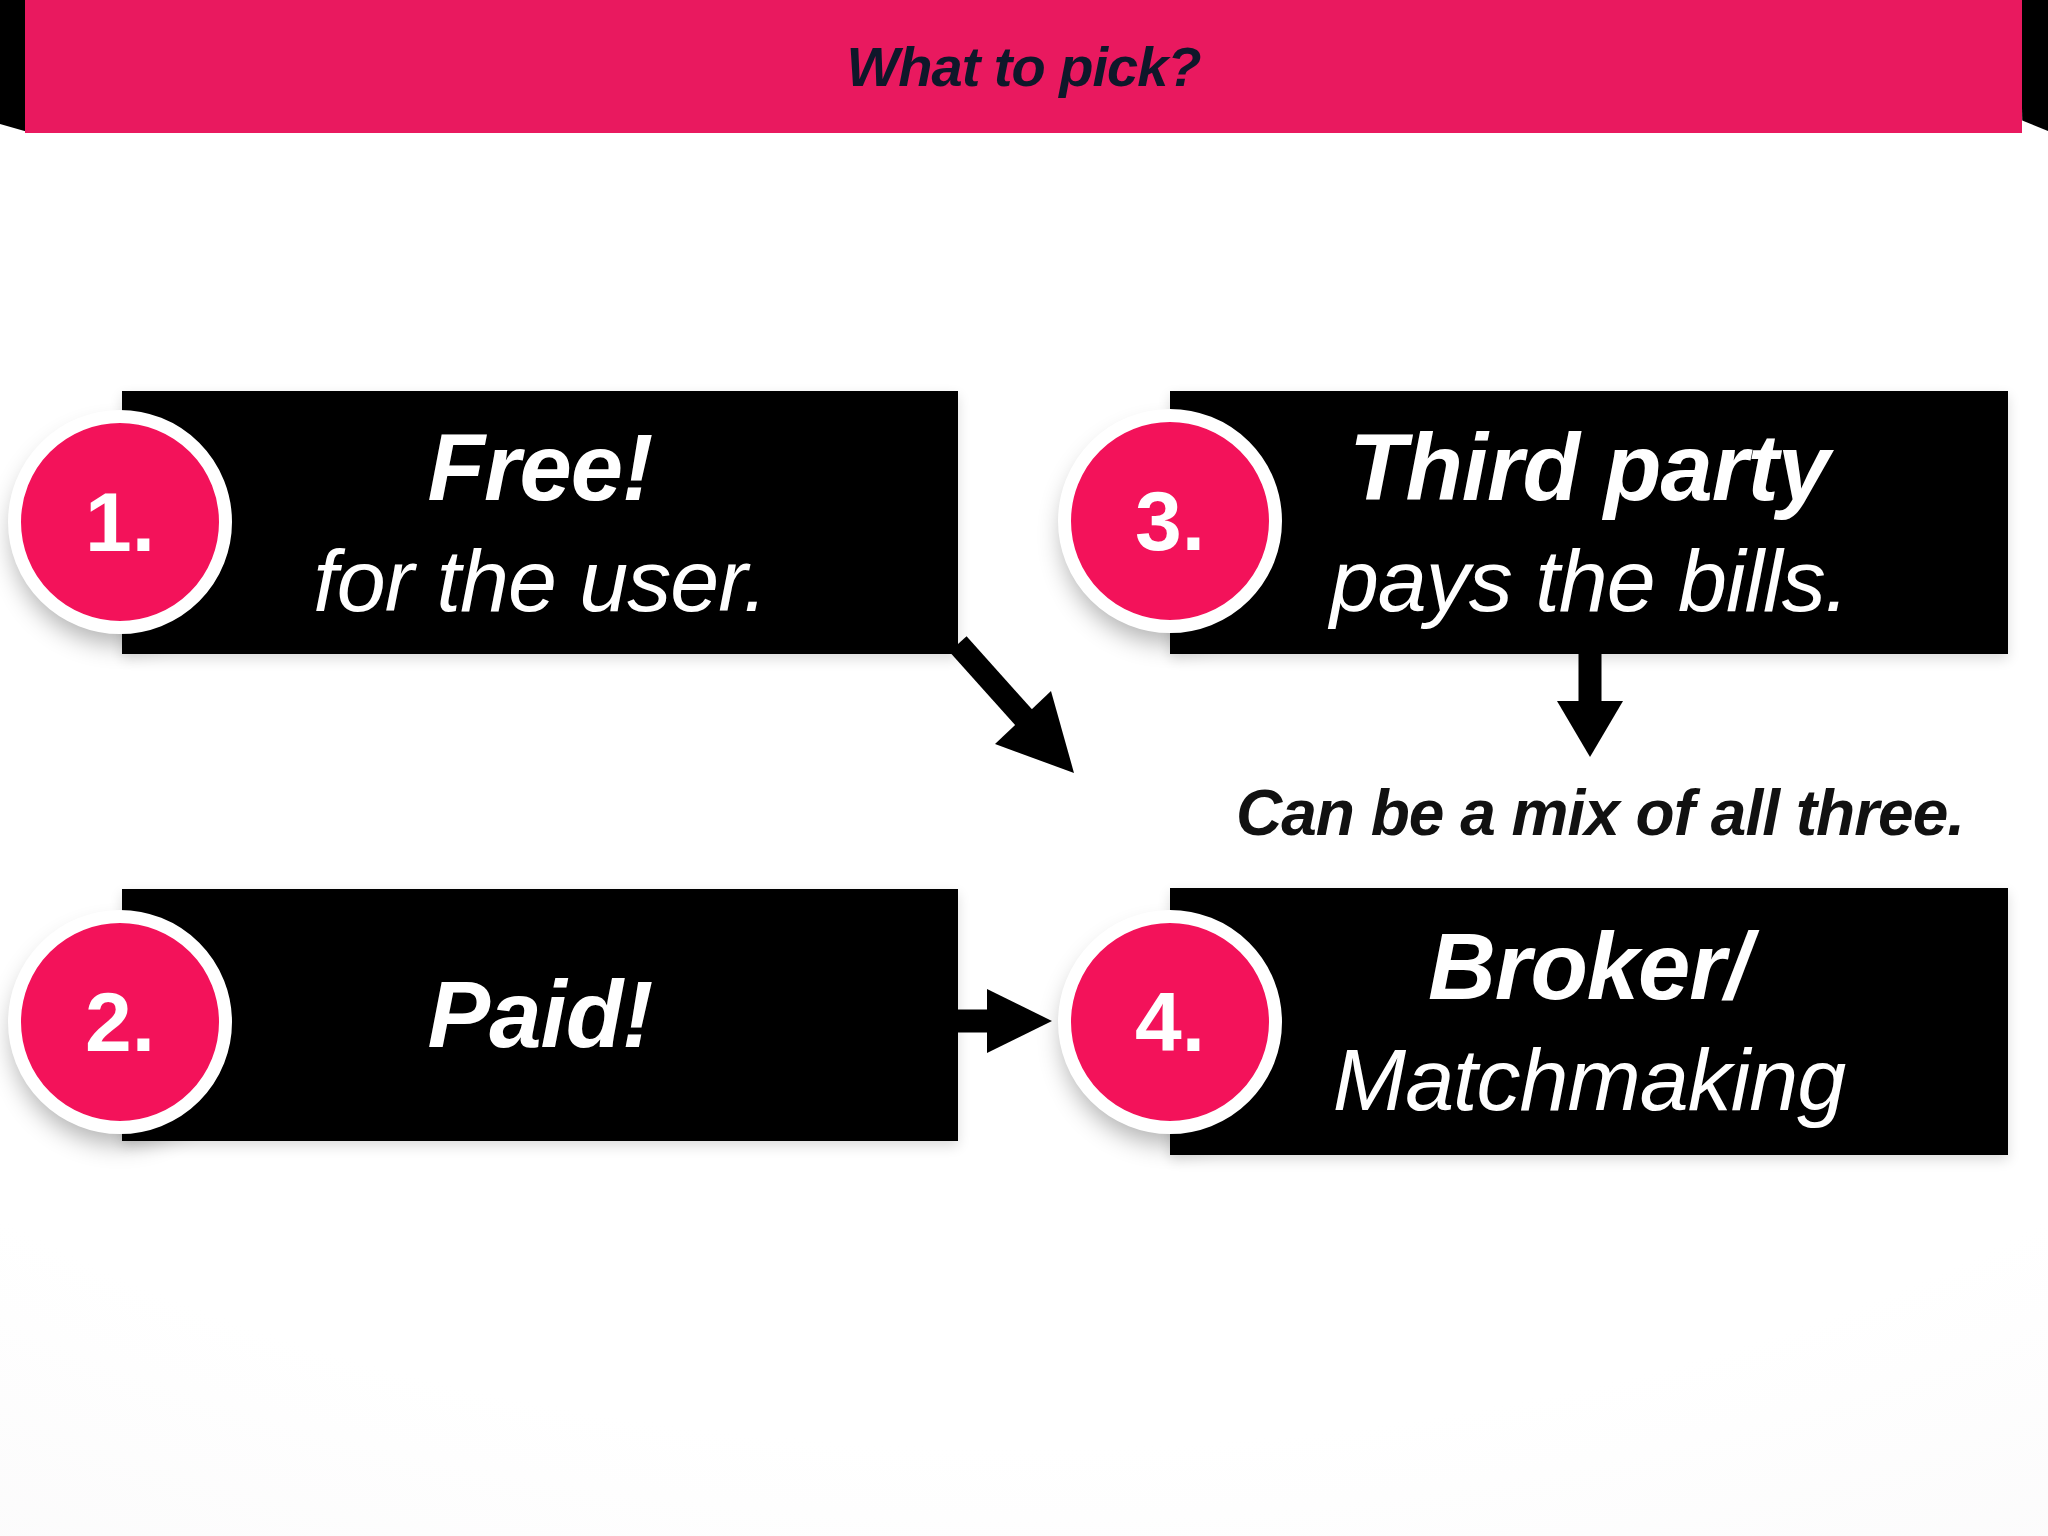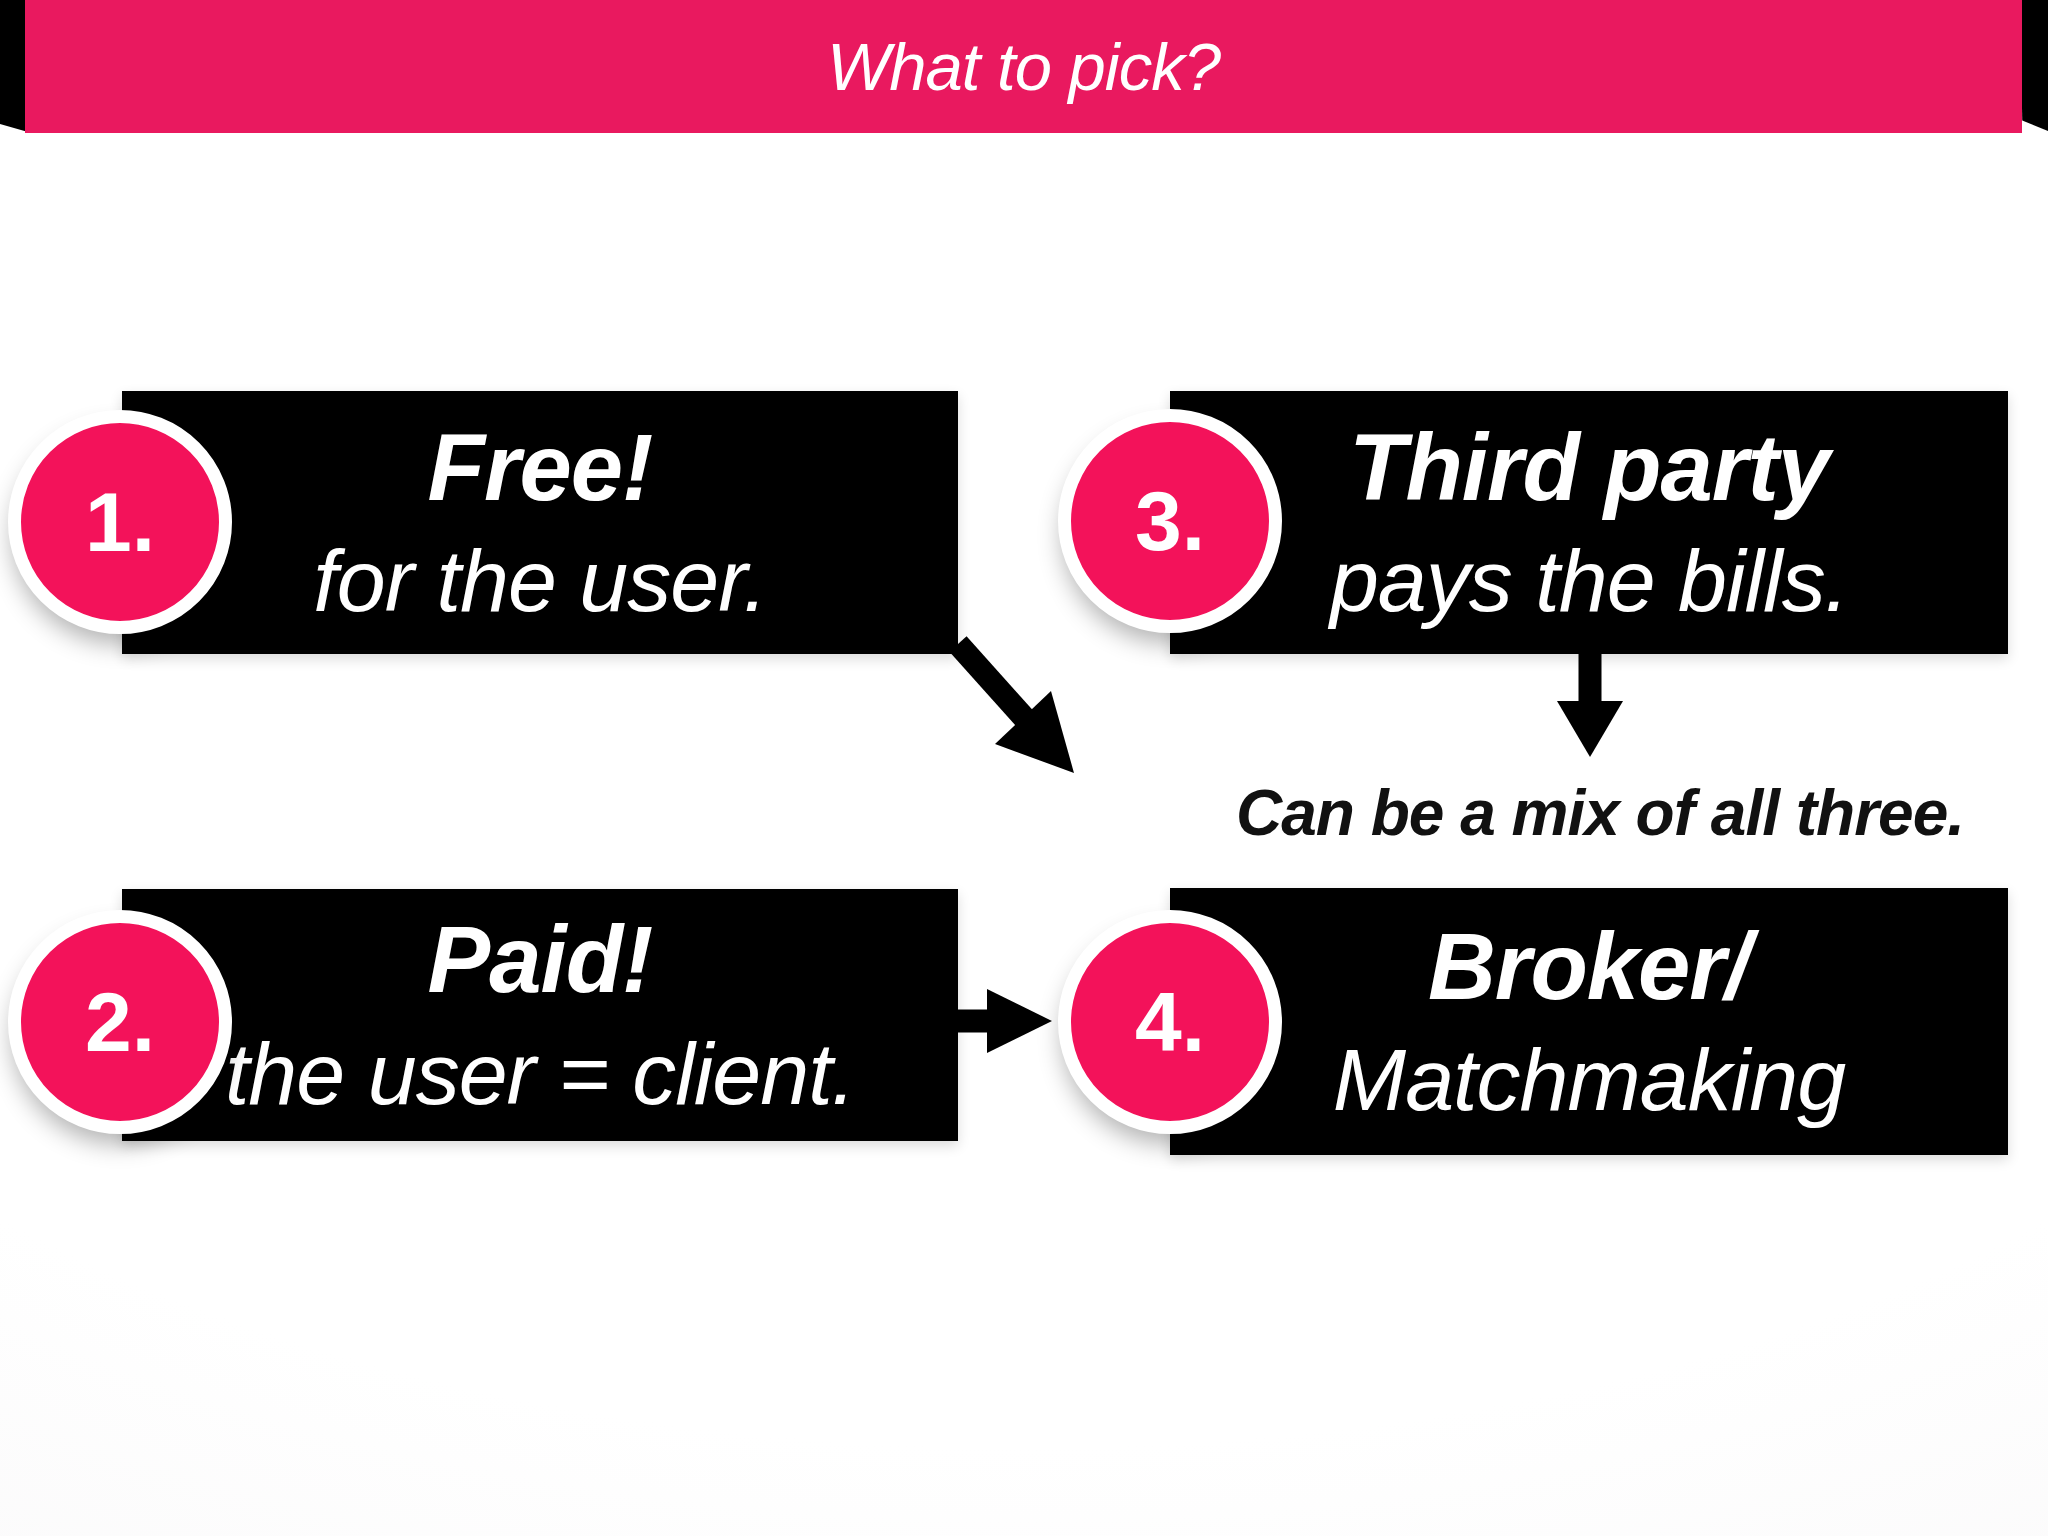--- a/index.html
+++ b/index.html
@@ -14,21 +14,21 @@
   .corner{position:absolute;top:0;background:#000;}
   .corner-left{left:0;width:28px;height:132px;clip-path:polygon(0 0,100% 0,100% 100%,0 94%);}
   .corner-right{left:2020px;width:28px;height:131px;clip-path:polygon(0 0,100% 0,100% 100%,8% 92%);}
   
   .header-bar{
     position:absolute;left:25px;top:0;width:1997px;height:133px;
     background:#E9195F;
     display:flex;align-items:center;justify-content:center;
   }
   .header-title{
-    color:#ffffff;font-size:67px;font-weight:400;font-style:italic;
+    color:#0f172a;font-size:56px;font-weight:700;font-style:italic;
     letter-spacing:-1px;
   }
   
   .card{
     position:absolute;background:#000;color:#fff;
     display:flex;flex-direction:column;align-items:center;justify-content:center;
     text-align:center;line-height:1.24;
     box-shadow:0 5px 12px rgba(0,0,0,0.14);
   }
   .card-1{left:122px;top:391px;width:836px;height:263px;}
@@ -75,21 +75,20 @@
     <div class="card-line2">pays the bills.</div>
   </div>
 
   <div class="card card-1">
     <div class="card-line1">Free!</div>
     <div class="card-line2">for the user.</div>
   </div>
 
   <div class="card card-2">
     <div class="card-line1">Paid!</div>
-    <div class="card-line2">the user = client.</div>
   </div>
 
   <div class="card card-4">
     <div class="card-line1">Broker/</div>
     <div class="card-line2">Matchmaking</div>
   </div>
 
   <div class="badge badge-1">
     <span class="badge-number">1.</span>
   </div>

